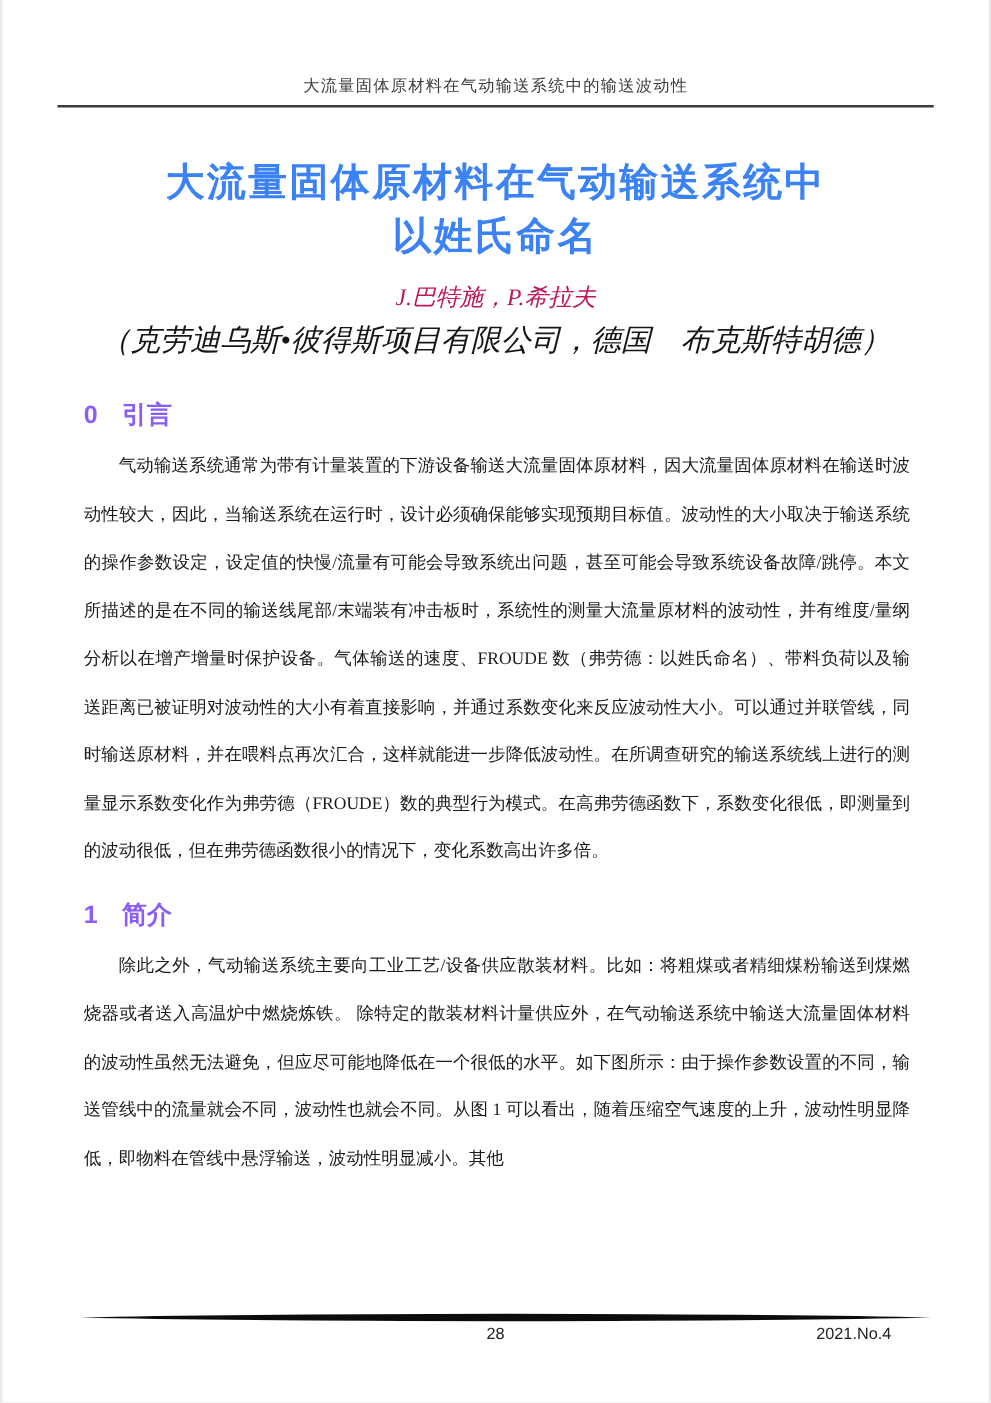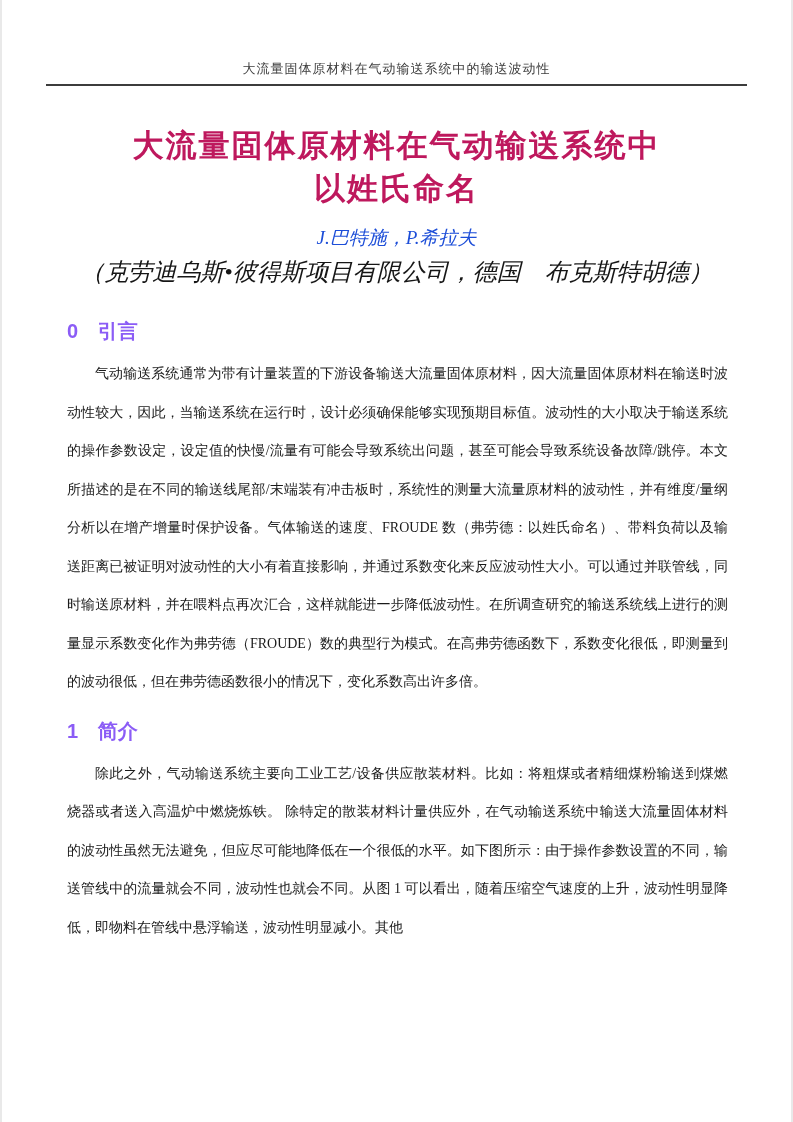--- a/index.html
+++ b/index.html
@@ -31,31 +31,31 @@
 
   
   .article-title {
     margin: 38px 40px 0 40px;
     text-align: center;
     font-family: "Liberation Sans", "DejaVu Sans", sans-serif;
     font-weight: 700;
     font-size: 31px;
     line-height: 43px;
     letter-spacing: 2px;
-    color: #be185d;
+    color: #3b82f6;
   }
   .article-title .t-line { display: block; }
 
   
   .authors {
     margin-top: 15px;
     text-align: center;
     font-size: 19px;
     font-style: italic;
-    color: #1d4ed8;
+    color: #be185d;
   }
   .affiliation {
     margin-top: 5px;
     text-align: center;
     font-size: 24px;
     font-style: italic;
     color: #161616;
   }
 
   
@@ -143,14 +143,25 @@
     <section class="section-1">
       <h2 class="section-heading">
         <span class="sec-num">1</span>
         <span class="sec-title">简介</span>
       </h2>
       <p class="body-para">除此之外，气动输送系统主要向工业工艺/设备供应散装材料。比如：将粗煤或者精细煤粉输送到煤燃烧器或者送入高温炉中燃烧炼铁。 除特定的散装材料计量供应外，在气动输送系统中输送大流量固体材料的波动性虽然无法避免，但应尽可能地降低在一个很低的水平。如下图所示：由于操作参数设置的不同，输送管线中的流量就会不同，波动性也就会不同。从图 1 可以看出，随着压缩空气速度的上升，波动性明显降低，即物料在管线中悬浮输送，波动性明显减小。其他</p>
     </section>
 
   </div>
 
+  <footer class="page-footer">
+    <div class="footer-rule-wrap">
+      <svg viewBox="0 0 685 8" preserveAspectRatio="none" aria-hidden="true">
+        <path d="M0,4 Q100,1.5 342,1 Q585,1.5 685,4 Q585,6.5 342,7 Q100,6.5 0,4 Z" fill="#0c0c0c"></path>
+      </svg>
+    </div>
+    <div class="footer-row">
+      <span class="page-num">28</span>
+      <span class="issue-label">2021.No.4</span>
+    </div>
+  </footer>
 
 </div>
 
 </body></html>

